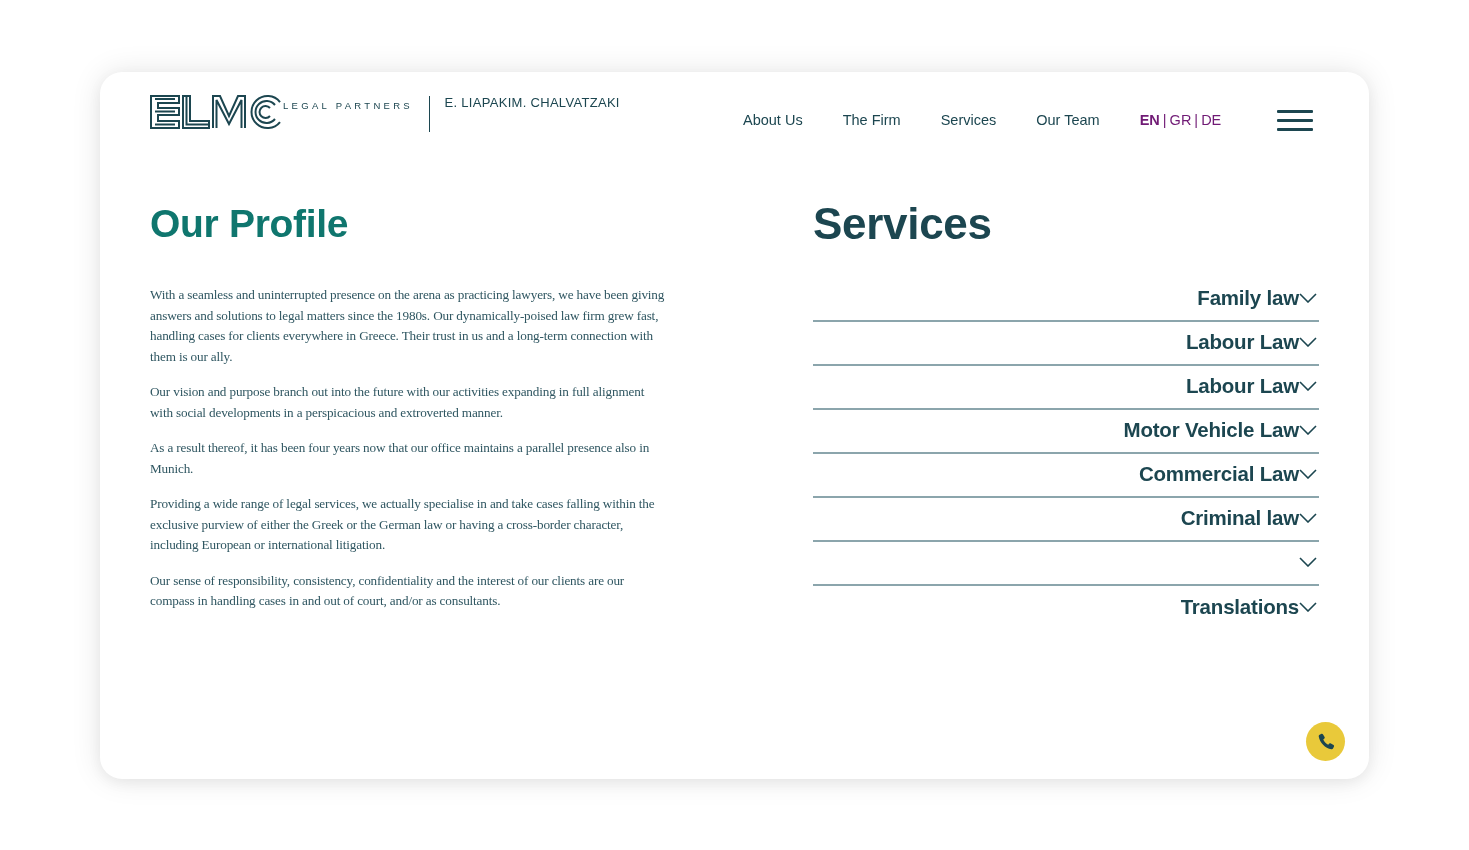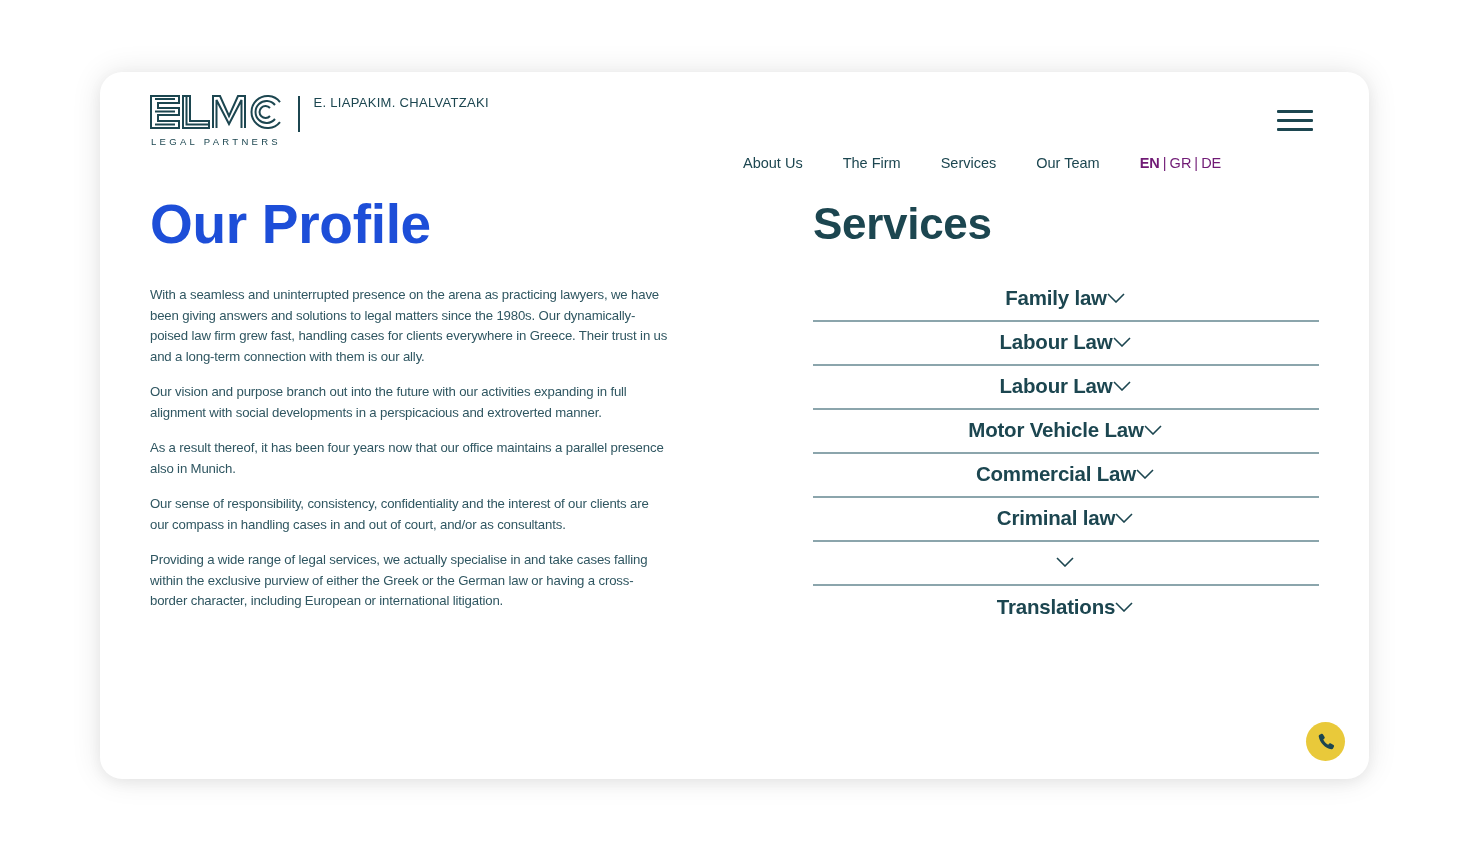--- a/index.html
+++ b/index.html
@@ -7,47 +7,47 @@
   body { font-family: "Liberation Sans", "DejaVu Sans", sans-serif; color: #1c4650; position: relative; }
 
   .card {
     position: absolute; left: 100px; top: 72px; width: 1269px; height: 707px;
     background: #ffffff; border-radius: 22px;
     box-shadow: 0 0 30px rgba(0,0,0,0.10), 0 4px 14px rgba(0,0,0,0.05);
   }
 
   
   .logo { position: absolute; left: 50px; top: 22px; display: flex; align-items: flex-start; }
-  .logo-mark { display: flex; flex-direction: column; }
+  .logo-mark { display: flex; flex-direction: row; }
   .logo-mark svg { display: block; }
   .logo-sub { font-size: 9.5px; letter-spacing: 3.3px; color: #1c4650; margin-top: 6px; padding-left: 1px; }
   .logo-divider { width: 1.5px; height: 36px; background: #1c4650; margin: 2px 14px 0 16px; }
   .logo-names { display: flex; font-size: 13px; letter-spacing: 0.3px; color: #1c4650; line-height: 23px; margin-top: -3px; text-align: center; }
 
-  .nav { position: absolute; top: 40px; left: 643px; display: flex; align-items: flex-start; margin-top: 43px; }
+  .nav { position: absolute; top: 40px; left: 643px; display: flex; align-items: flex-start; }
   .nav a { font-size: 14.5px; color: #1c4650; text-decoration: none; margin-right: 40px; }
   .nav a:nth-child(1) { margin-right: 40px; }
   .lang { font-size: 14.5px; color: #701a75; margin-left: 0; }
   .lang .active { font-weight: bold; }
   .lang .sep { margin: 0 3px; }
 
   .hamburger { position: absolute; left: 1177px; top: 38px; width: 36px; height: 22px; cursor: pointer; }
   .hamburger span { display: block; width: 36px; height: 3px; background: #1c4650; margin-bottom: 6px; border-radius: 1px; }
 
   
   .profile { position: absolute; left: 50px; top: 126px; width: 520px; }
-  .profile h1 { font-size: 55px; font-weight: bold; color: #1d4ed8; letter-spacing: -0.3px; line-height: 52px; }
+  .profile h1 { font-size: 39px; font-weight: bold; color: #0f766e; letter-spacing: -0.3px; line-height: 52px; }
   .profile .paras { margin-top: 35px; }
-  .profile p { font-size: 13.2px; line-height: 20.5px; color: #2f5661; margin-bottom: 15px; letter-spacing: -0.15px; }
+  .profile p { font-size: 13.2px; line-height: 20.5px; color: #2f5661; margin-bottom: 15px; letter-spacing: -0.15px; font-family: Liberation Serif, serif; }
 
   
   .services { position: absolute; left: 713px; top: 126px; width: 506px; }
   .services h2 { font-size: 44px; font-weight: bold; color: #1c4650; letter-spacing: -0.3px; line-height: 52px; }
   .svc-list { margin-top: 28px; list-style: none; }
-  .svc-item { display: flex; justify-content: center; align-items: center; height: 44px; border-bottom: 2px solid #8ba5ac; cursor: pointer; padding-bottom: 2px; }
+  .svc-item { display: flex; justify-content: flex-end; align-items: center; height: 44px; border-bottom: 2px solid #8ba5ac; cursor: pointer; padding-bottom: 2px; }
   .svc-item:last-child { border-bottom: none; }
   .svc-label { font-size: 20.5px; font-weight: bold; color: #1c4650; letter-spacing: -0.2px; }
   .chev { width: 18px; height: 10px; margin-right: 2px; }
 
   .call-btn { position: absolute; left: 1206px; top: 650px; width: 39px; height: 39px; border-radius: 50%; background: #e9c93a; display: flex; align-items: center; justify-content: center; cursor: pointer; }
 </style>
 </head>
 <body>
 
 <div class="card">
@@ -95,22 +95,22 @@
     <span></span>
     <span></span>
   </div>
 
   <section class="profile">
     <h1>Our Profile</h1>
     <div class="paras">
       <p>With a seamless and uninterrupted presence on the arena as practicing lawyers, we have been giving answers and solutions to legal matters since the 1980s. Our dynamically-poised law firm grew fast, handling cases for clients everywhere in Greece. Their trust in us and a long-term connection with them is our ally.</p>
       <p>Our vision and purpose branch out into the future with our activities expanding in full alignment with social developments in a perspicacious and extroverted manner.</p>
       <p>As a result thereof, it has been four years now that our office maintains a parallel presence also in Munich.</p>
+      <p>Providing a wide range of legal services, we actually specialise in and take cases falling within the exclusive purview of either the Greek or the German law or having a cross-border character, including European or international litigation.</p>
       <p>Our sense of responsibility, consistency, confidentiality and the interest of our clients are our compass in handling cases in and out of court, and/or as consultants.</p>
-      <p>Providing a wide range of legal services, we actually specialise in and take cases falling within the exclusive purview of either the Greek or the German law or having a cross-border character, including European or international litigation.</p>
     </div>
   </section>
 
   <section class="services">
     <h2>Services</h2>
     <ul class="svc-list">
       <li class="svc-item">
         <span class="svc-label">Family law</span>
         <svg class="chev" viewBox="0 0 18 10">
             <path d="M1 1 L9 9 L17 1" fill="none" stroke="#1c4650" stroke-width="1.6"></path>

